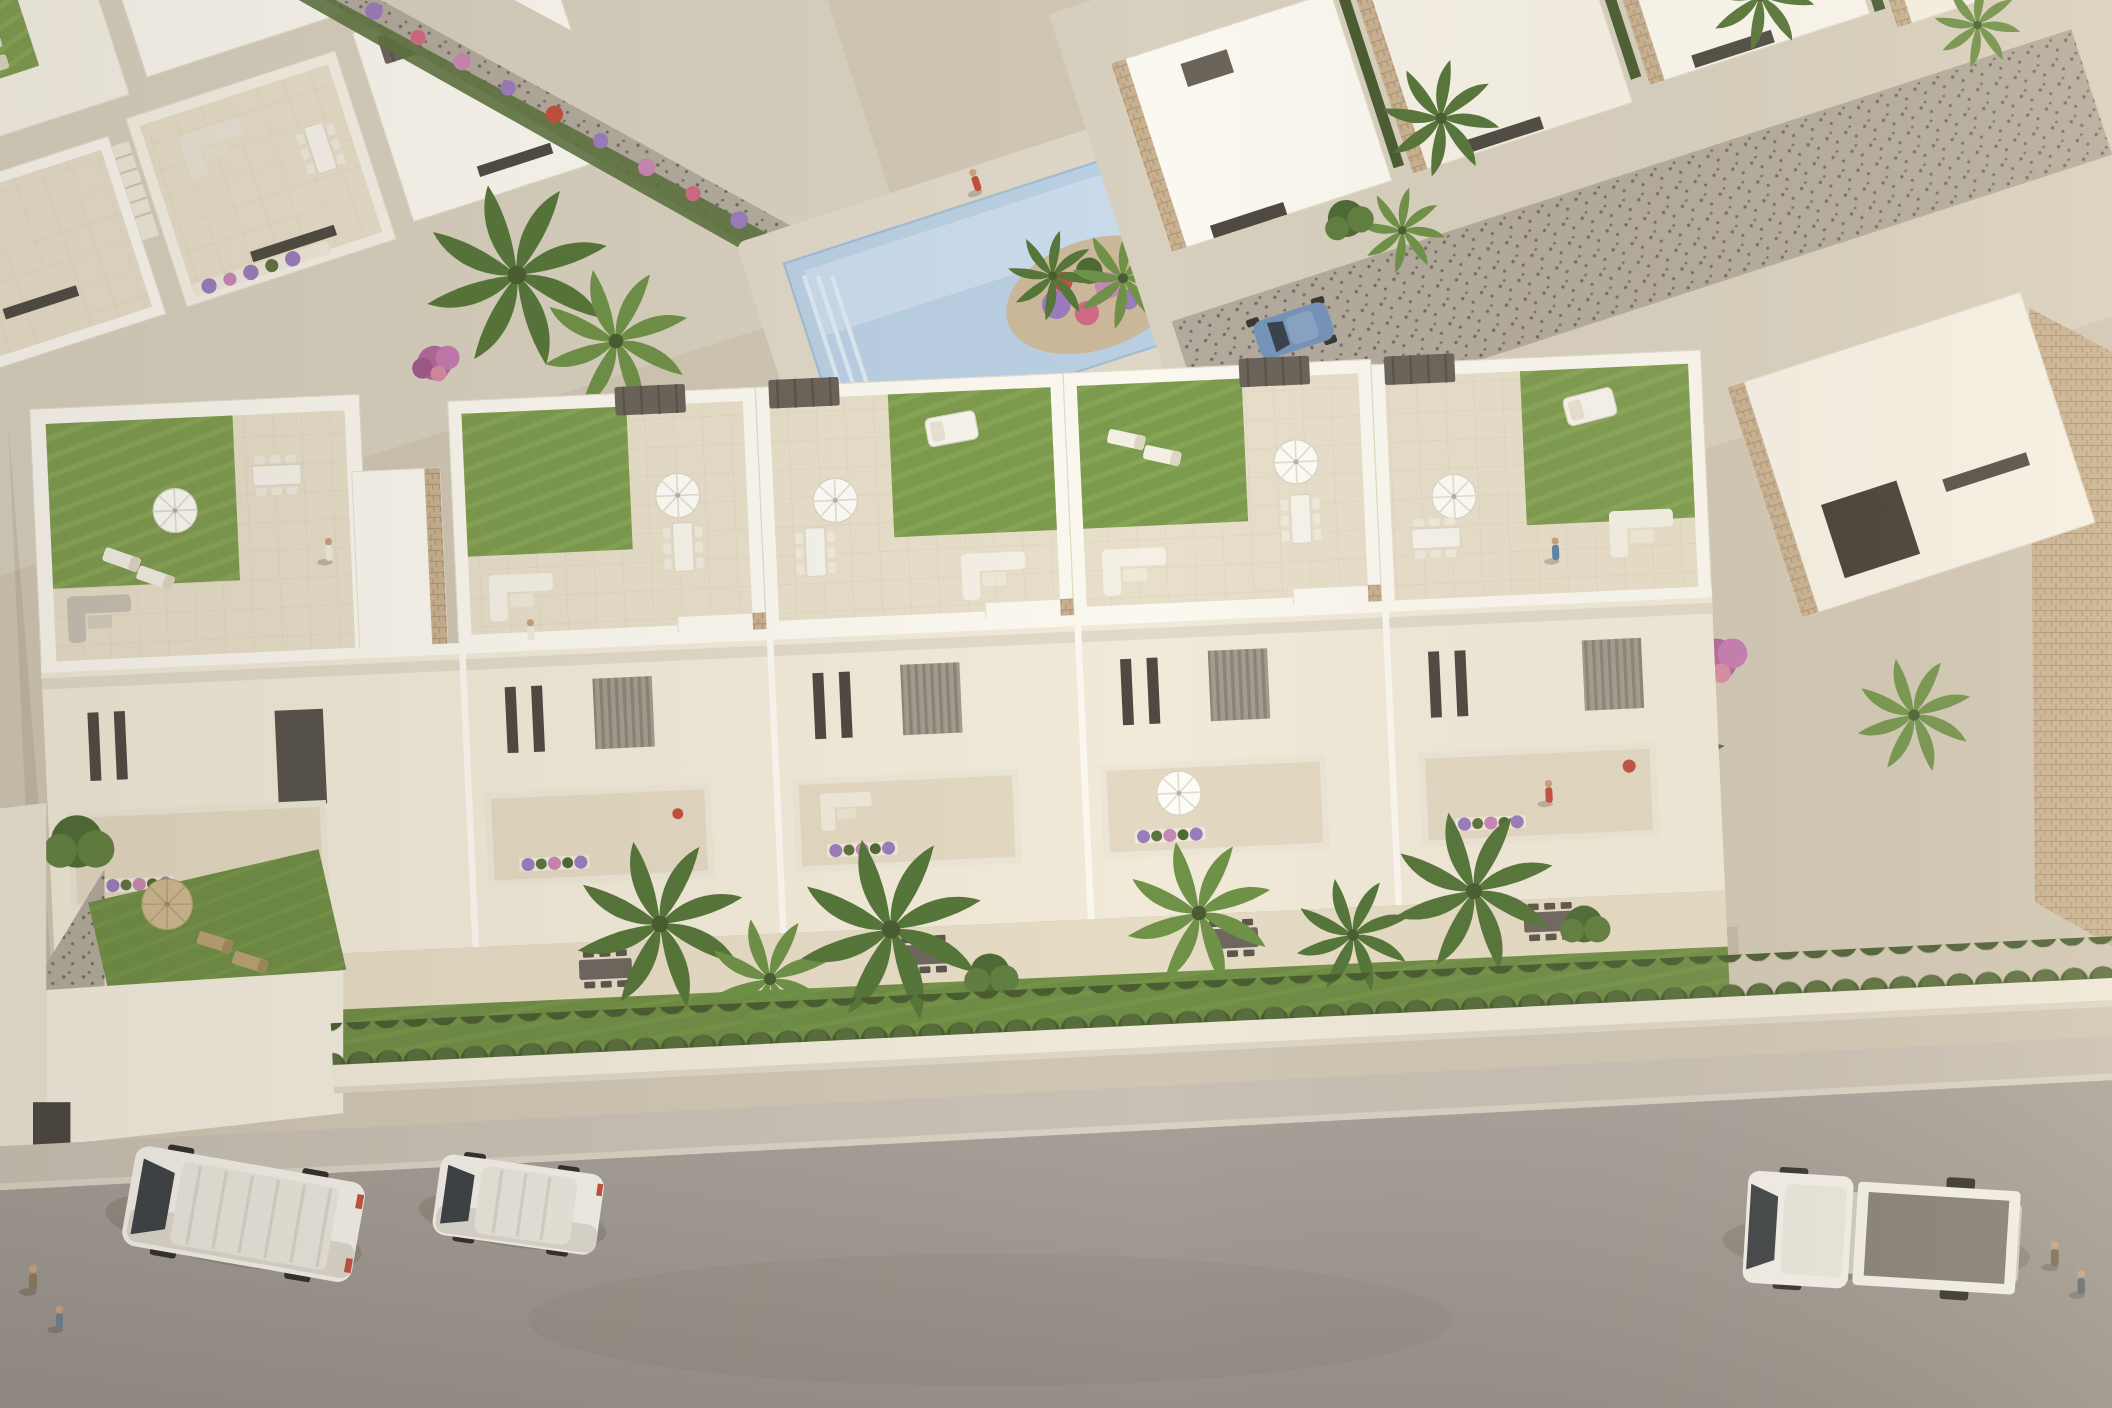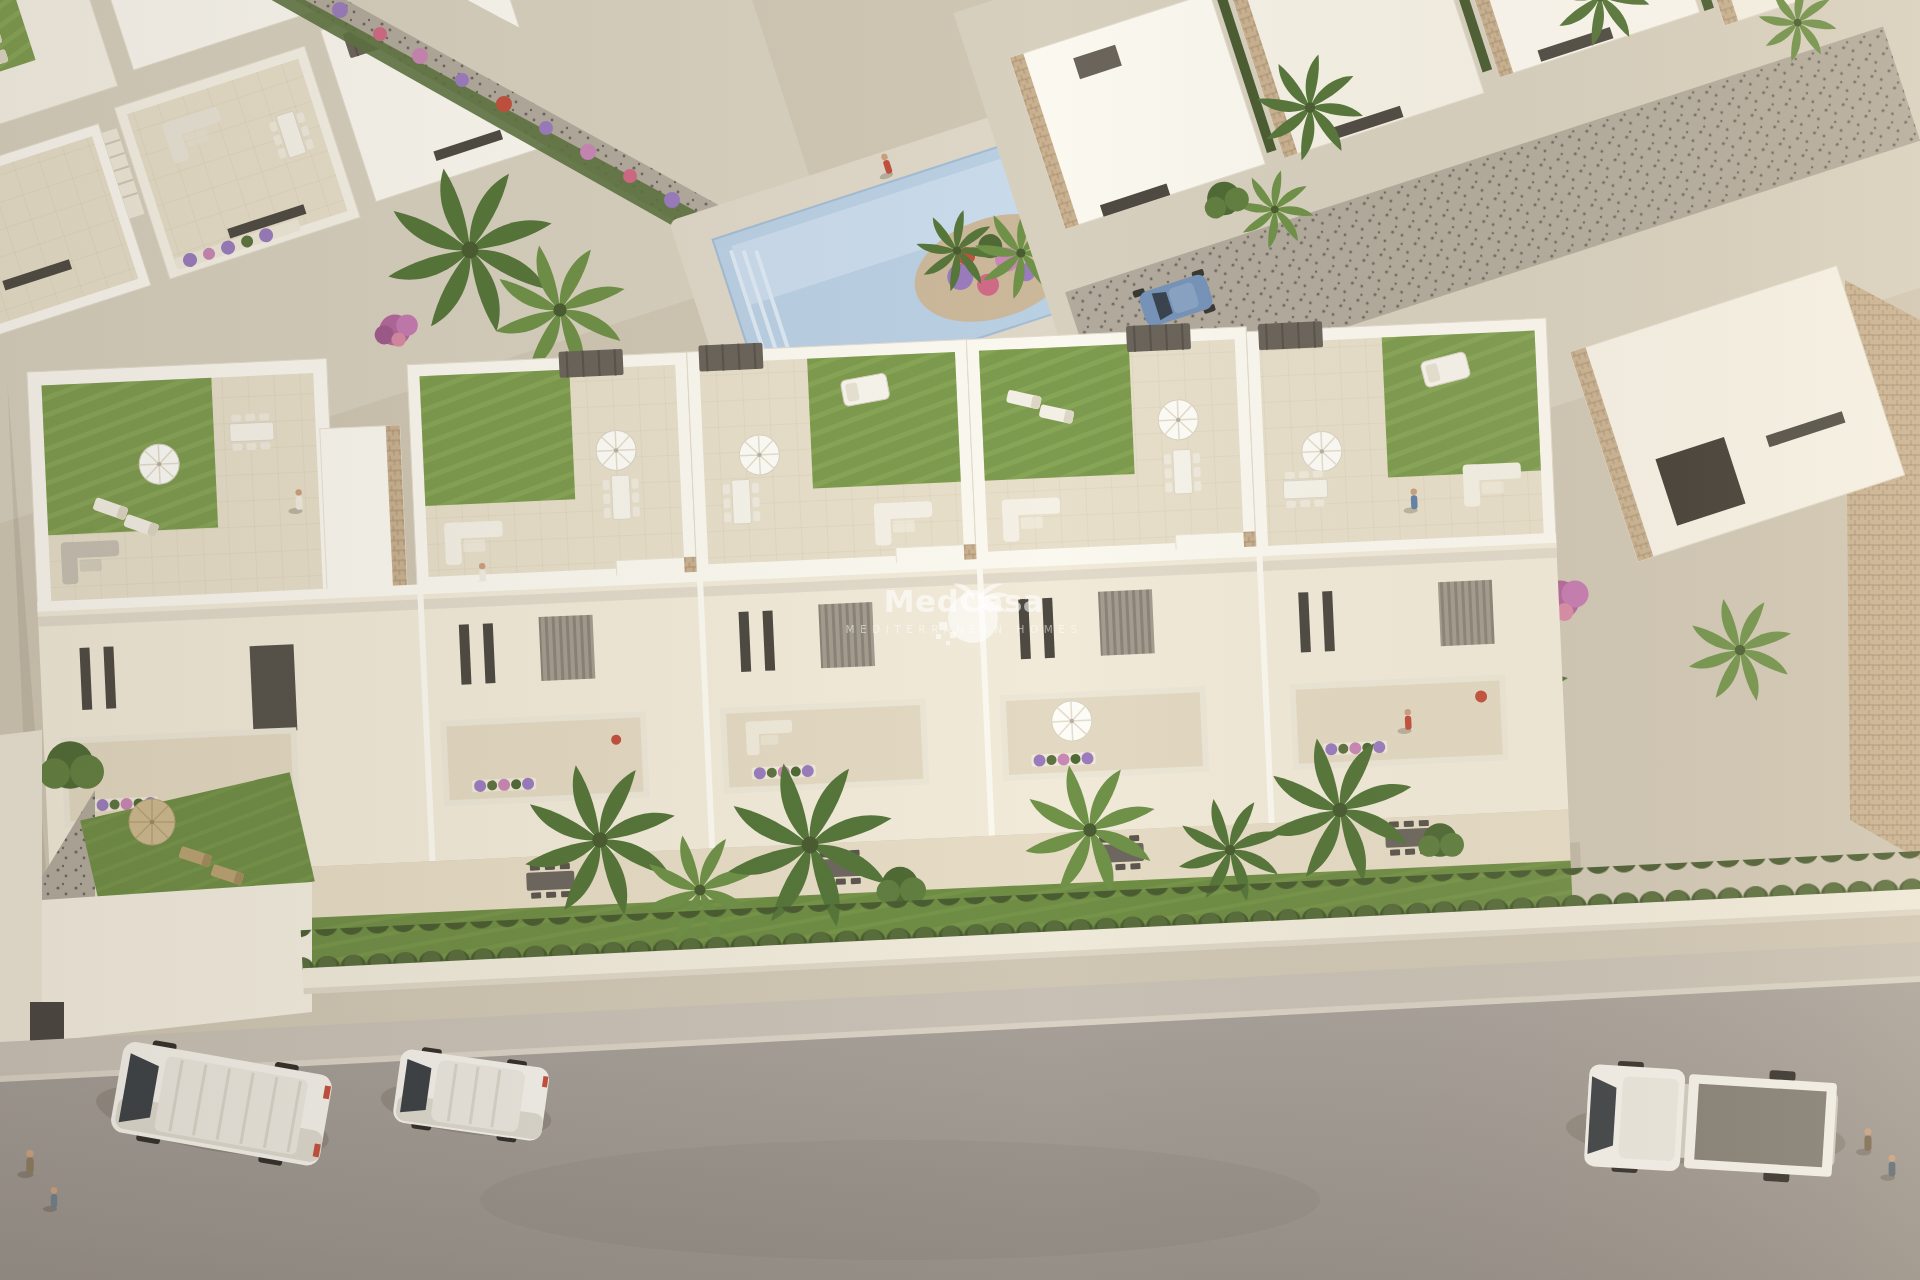--- a/index.html
+++ b/index.html
@@ -523,30 +523,13 @@
   </g>
 
   <use href="#person" transform="translate(30,1162) scale(1.15)" style="color:#8a7a5f"></use>
   <use href="#person" transform="translate(54,1198)" style="color:#6f7f8a"></use>
   <use href="#person" transform="translate(1868,1140) scale(1.1)" style="color:#7c6a52"></use>
   <use href="#person" transform="translate(1892,1166) scale(1.05)" style="color:#5f6b74"></use>
 
   <rect x="0" y="0" width="1920" height="1280" fill="url(#sunGrad)"></rect>
 </svg>
 
-<div class="watermark" style="opacity: 0.95;">
-  <svg class="logo" width="86" height="64" viewBox="0 0 86 64">
-    <g fill="rgba(255,255,255,.60)">
-      <circle cx="42" cy="36" r="25"></circle>
-      <path d="M46,16 C52,6 62,0 72,2 C62,6 54,12 50,18 Z"></path>
-      <path d="M48,18 C58,10 70,8 80,14 C70,14 60,18 52,22 Z"></path>
-      <path d="M48,22 C60,20 70,22 76,30 C68,28 58,28 50,26 Z"></path>
-      <path d="M44,16 C40,6 32,0 22,2 C30,6 38,12 42,18 Z"></path>
-      <rect x="8" y="40" width="8" height="8"></rect>
-      <rect x="19" y="50" width="6" height="6"></rect>
-      <rect x="5" y="52" width="5" height="5"></rect>
-      <rect x="15" y="59" width="4" height="4"></rect>
-    </g>
-  </svg>
-  <div class="title">MedCasa</div>
-  <div class="subtitle">MEDITERRANEAN HOMES</div>
 </div>
-</div>
 
 </body></html>

